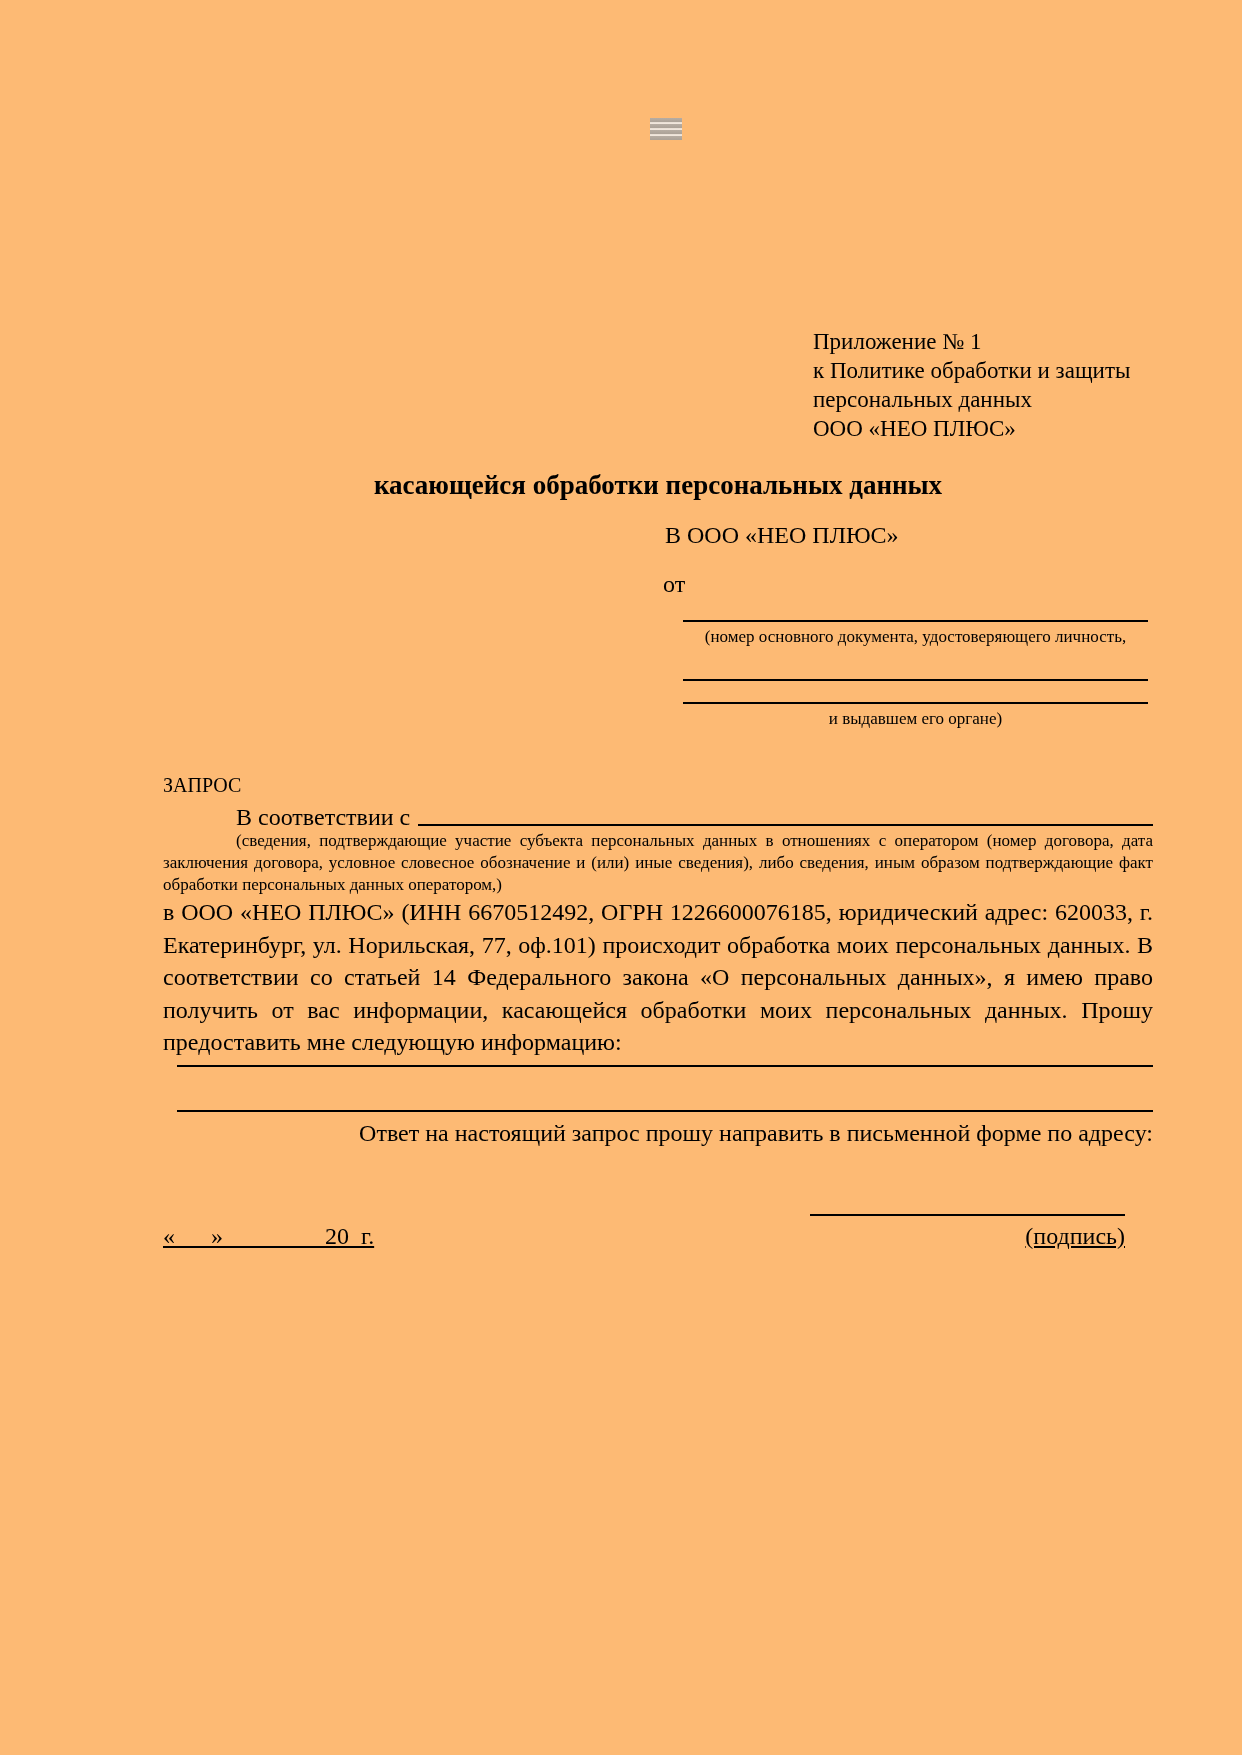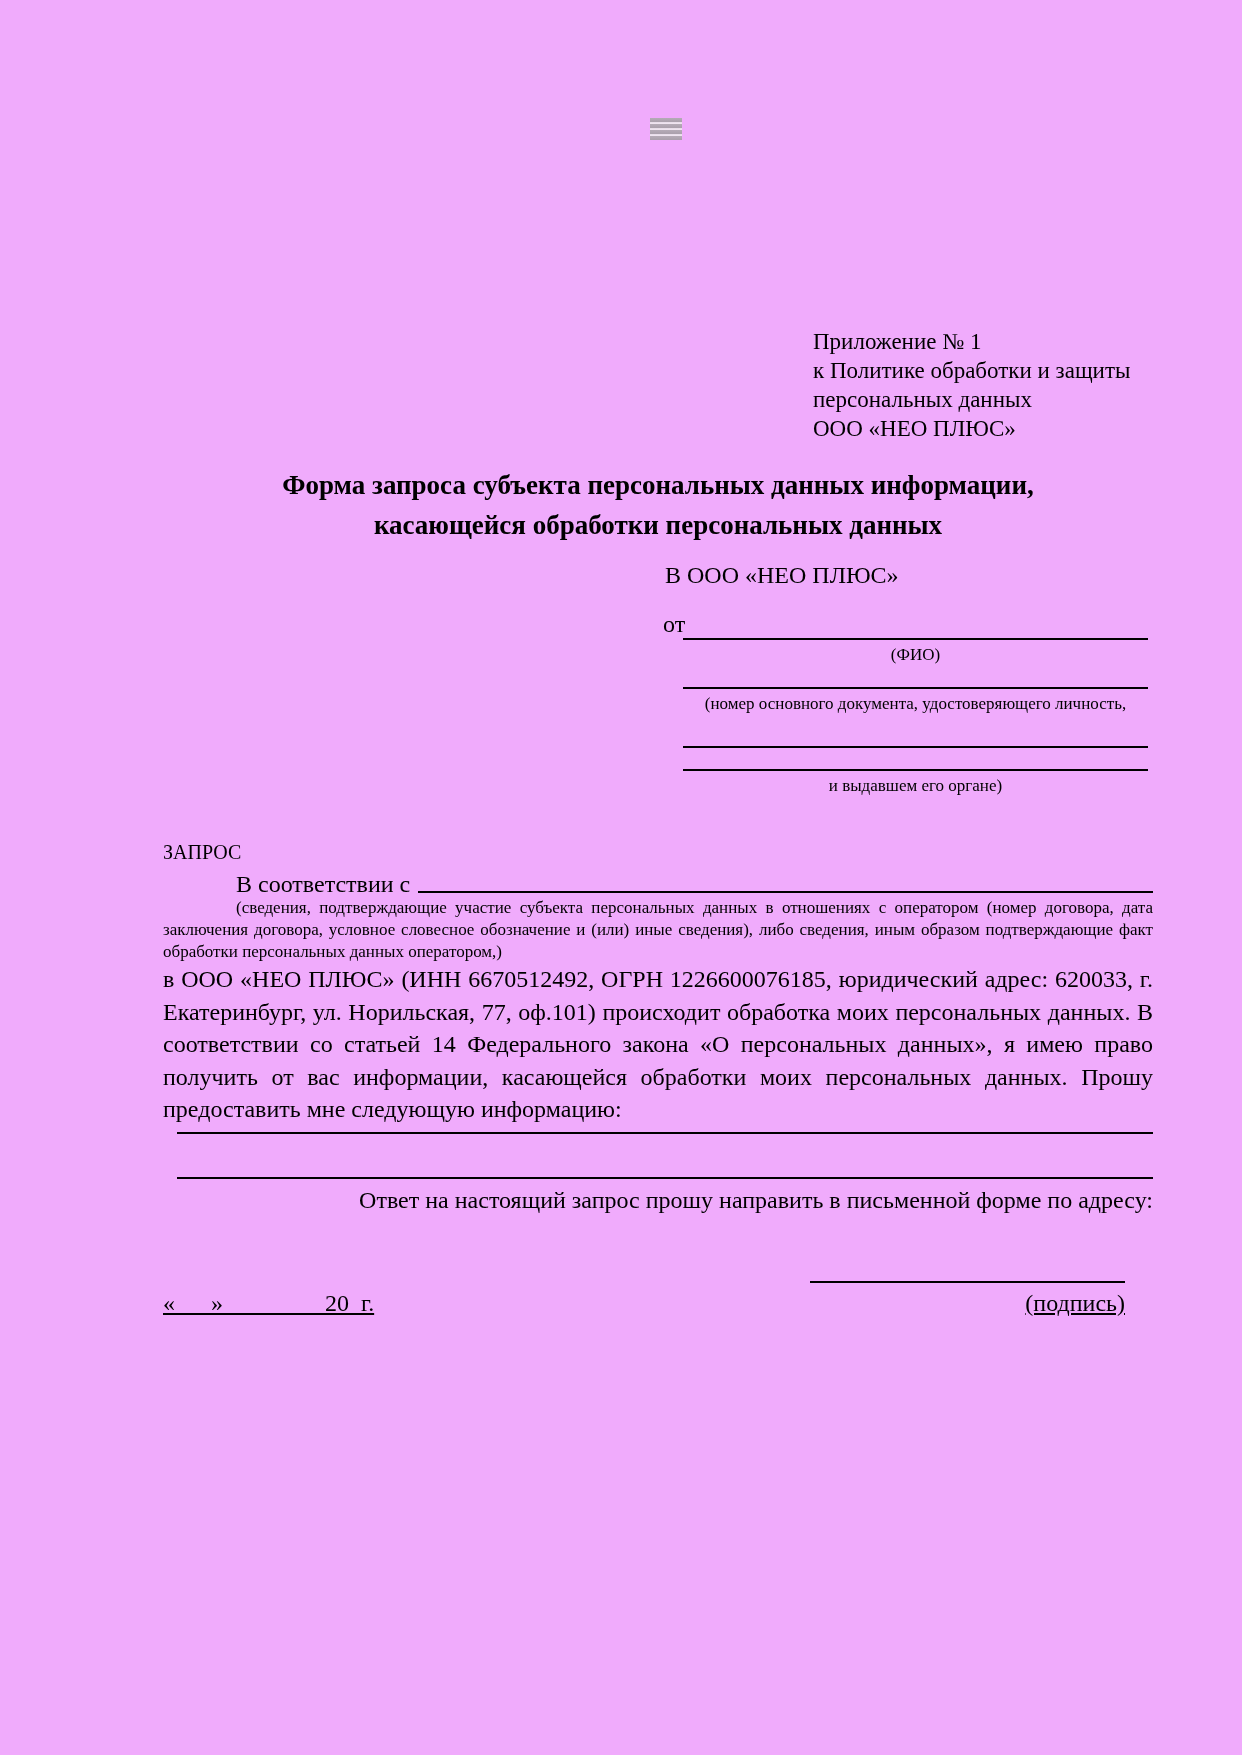--- a/index.html
+++ b/index.html
@@ -1,20 +1,20 @@
 <!DOCTYPE html>
 <html><head>
 <meta charset="utf-8">
 <style>
   html, body { margin: 0; padding: 0; background: #ffffff; }
   .page {
     position: relative;
     width: 1242px;
     height: 1755px;
-    background: #f0abfc;
+    background: #fdba74;
     font-family: "Liberation Serif", "DejaVu Serif", serif;
     color: #000000;
     overflow: hidden;
   }
   .header-mark {
     position: absolute;
     left: 650px;
     top: 118px;
     width: 32px;
     height: 22px;
@@ -143,31 +143,26 @@
   <div class="content">
 
     <div class="appendix">
       <div>Приложение № 1</div>
       <div>к Политике обработки и защиты</div>
       <div>персональных данных</div>
       <div>ООО «НЕО ПЛЮС»</div>
     </div>
 
     <div class="doc-title">
-      <div>Форма запроса субъекта персональных данных информации,</div>
       <div>касающейся обработки персональных данных</div>
     </div>
 
     <div class="recipient-to">В ООО «НЕО ПЛЮС»</div>
     <div class="recipient-from">от</div>
 
-    <div class="field f1">
-      <div class="line"></div>
-      <div class="caption">(ФИО)</div>
-    </div>
 
     <div class="field f2">
       <div class="line"></div>
       <div class="caption">(номер основного документа, удостоверяющего личность,</div>
     </div>
 
     <div class="field f3">
       <div class="line"></div>
     </div>
 

